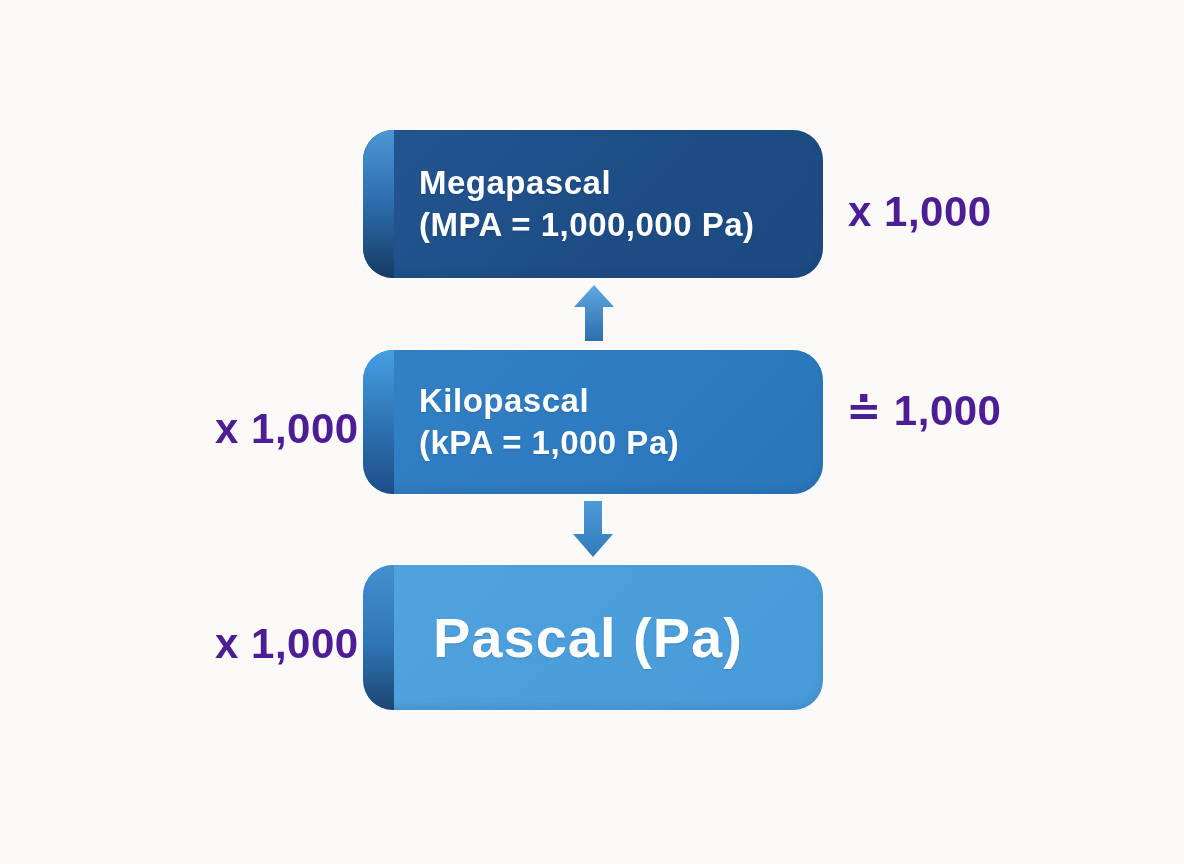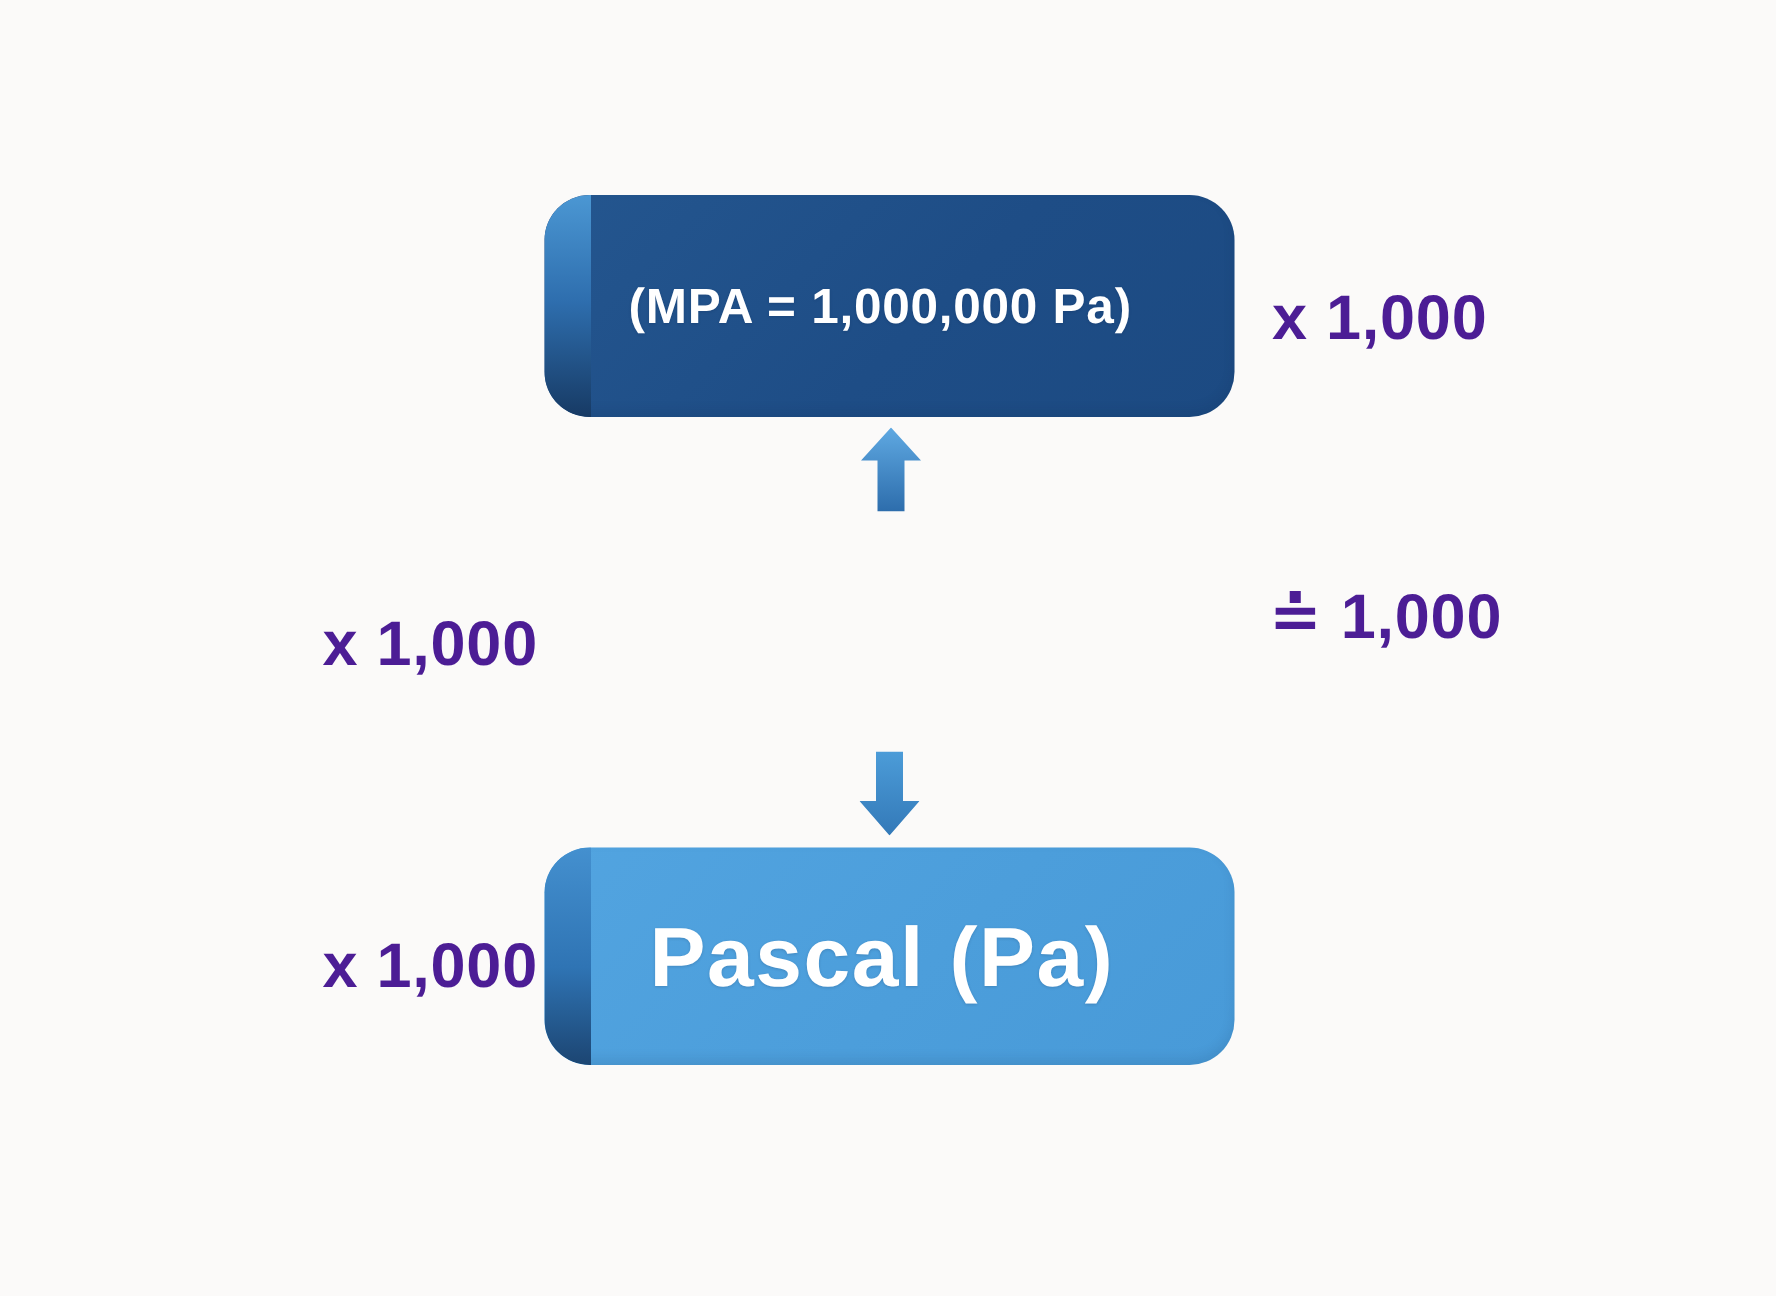--- a/index.html
+++ b/index.html
@@ -78,36 +78,44 @@
   .arrow-down { left: 573px; top: 501px; width: 40px; height: 56px; }
 </style>
 </head>
 <body>
 
 <div class="canvas">
 
   <div class="unit-box box-mega">
     <span class="edge-strip"></span>
     <div class="box-content">
+      <div class="title">Megapascal</div>
       <div class="subtitle">(MPA = 1,000,000 Pa)</div>
     </div>
   </div>
 
   <div class="side-label label-top-right">x 1,000</div>
 
   <svg class="arrow arrow-up" viewBox="0 0 40 56" xmlns="http://www.w3.org/2000/svg">
     <defs>
       <linearGradient id="gradUp" x1="0" y1="0" x2="0" y2="1">
         <stop offset="0" stop-color="#5fa9e2"></stop>
         <stop offset="1" stop-color="#2d6dac"></stop>
       </linearGradient>
     </defs>
     <polygon points="20,0 40,22 29,22 29,56 11,56 11,22 0,22" fill="url(#gradUp)"></polygon>
   </svg>
 
+  <div class="unit-box box-kilo">
+    <span class="edge-strip"></span>
+    <div class="box-content">
+      <div class="title">Kilopascal</div>
+      <div class="subtitle">(kPA = 1,000 Pa)</div>
+    </div>
+  </div>
 
   <div class="side-label label-middle-left">x 1,000</div>
 
   <div class="side-label label-middle-right">≐ 1,000</div>
 
   <svg class="arrow arrow-down" viewBox="0 0 40 56" xmlns="http://www.w3.org/2000/svg">
     <defs>
       <linearGradient id="gradDown" x1="0" y1="0" x2="0" y2="1">
         <stop offset="0" stop-color="#4c9cd8"></stop>
         <stop offset="1" stop-color="#3379b8"></stop>

